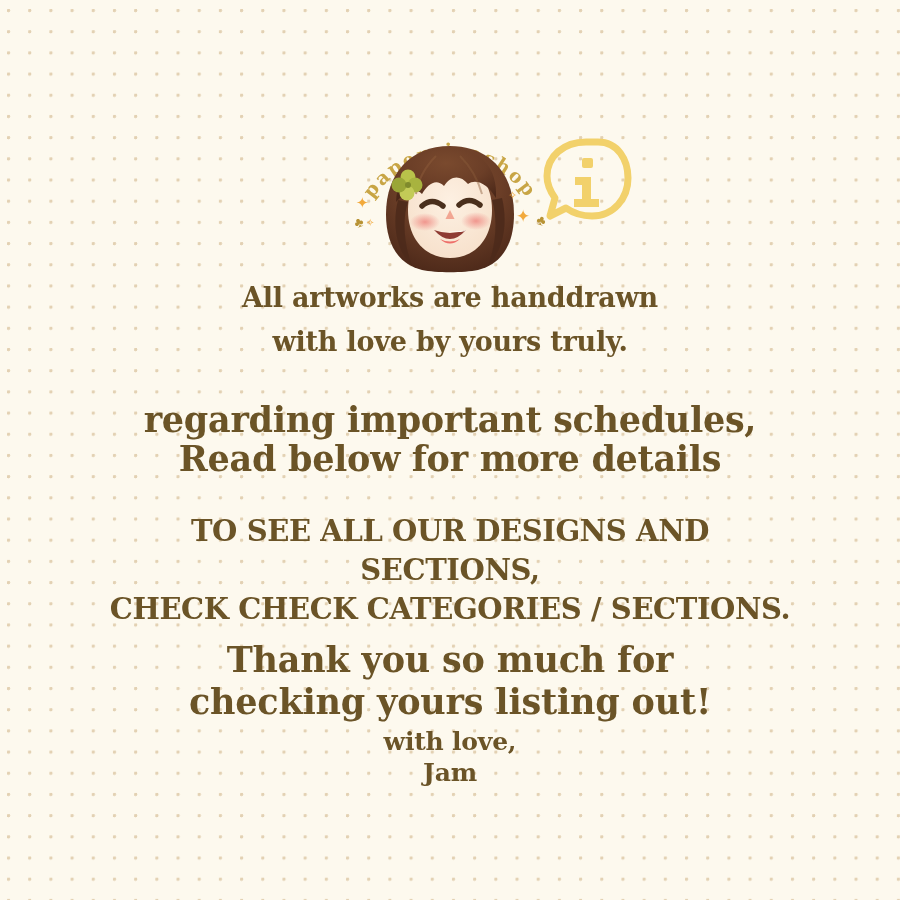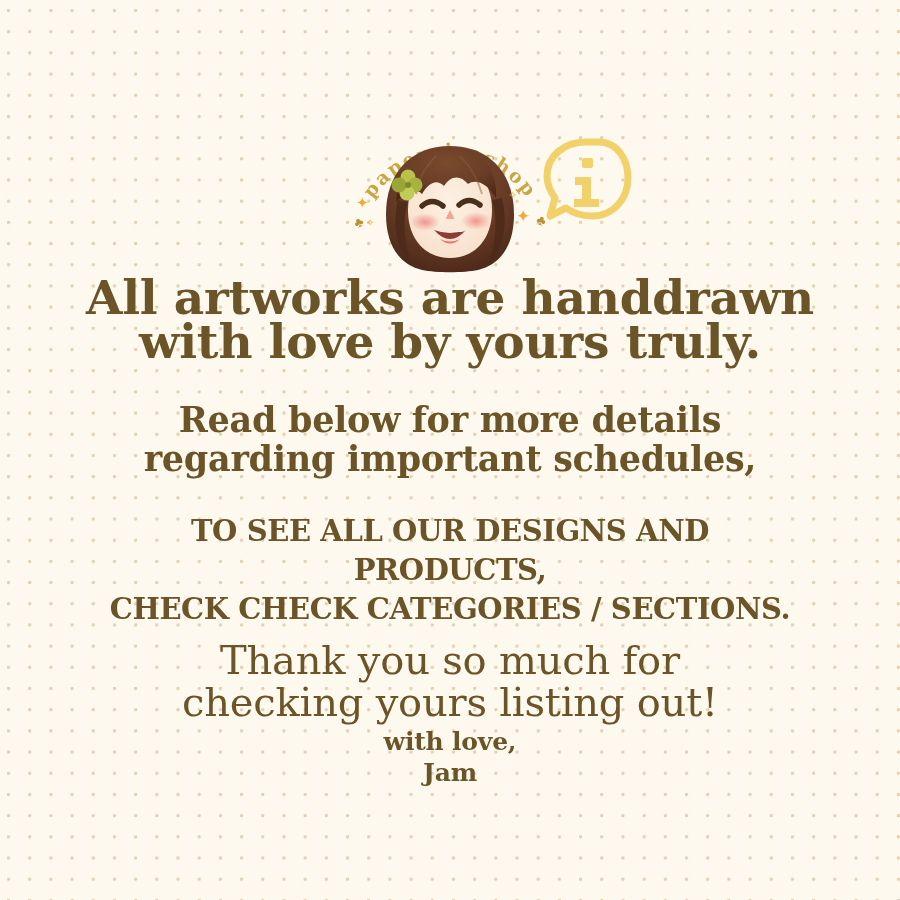--- a/index.html
+++ b/index.html
@@ -110,21 +110,21 @@
     text-align: center;
     color: #6b5427;
     font-family: "DejaVu Serif", serif;
   }
 
   .para { margin: 0; padding: 0; }
 
   .para .line { display: block; white-space: nowrap; }
 
   .p-intro {
-    font-size: 47px;
+    font-size: 27px;
     font-weight: 700;
     line-height: 44px;
     letter-spacing: -0.2px;
     text-align: center;
   }
 
   .gap-1 { height: 36px; }
 
   .p-details {
     font-size: 35px;
@@ -138,22 +138,22 @@
   .p-caps {
     font-size: 29px;
     font-weight: 700;
     line-height: 39px;
     letter-spacing: -0.4px;
   }
 
   .gap-3 { height: 10px; }
 
   .p-thanks {
-    font-size: 40px;
-    font-weight: 400;
+    font-size: 35px;
+    font-weight: 700;
     line-height: 42px;
     letter-spacing: -0.2px;
   }
 
   .p-sign {
     font-size: 25px;
     font-weight: 700;
     line-height: 31px;
     letter-spacing: -0.2px;
     padding-top: 3px;
@@ -276,29 +276,29 @@
   <div class="body-copy">
 
     <p class="para p-intro">
       <span class="line">All artworks are handdrawn</span>
       <span class="line">with love by yours truly.</span>
     </p>
 
     <div class="gap-1"></div>
 
     <p class="para p-details">
+      <span class="line">regarding important schedules,</span>
       <span class="line">Read below for more details</span>
-      <span class="line">regarding important schedules,</span>
     </p>
 
     <div class="gap-2"></div>
 
     <p class="para p-caps">
       <span class="line">TO SEE ALL OUR DESIGNS AND</span>
-      <span class="line">PRODUCTS,</span>
+      <span class="line">SECTIONS,</span>
       <span class="line">CHECK CHECK CATEGORIES / SECTIONS.</span>
     </p>
 
     <div class="gap-3"></div>
 
     <p class="para p-thanks">
       <span class="line">Thank you so much for</span>
       <span class="line">checking yours listing out!</span>
     </p>
 

